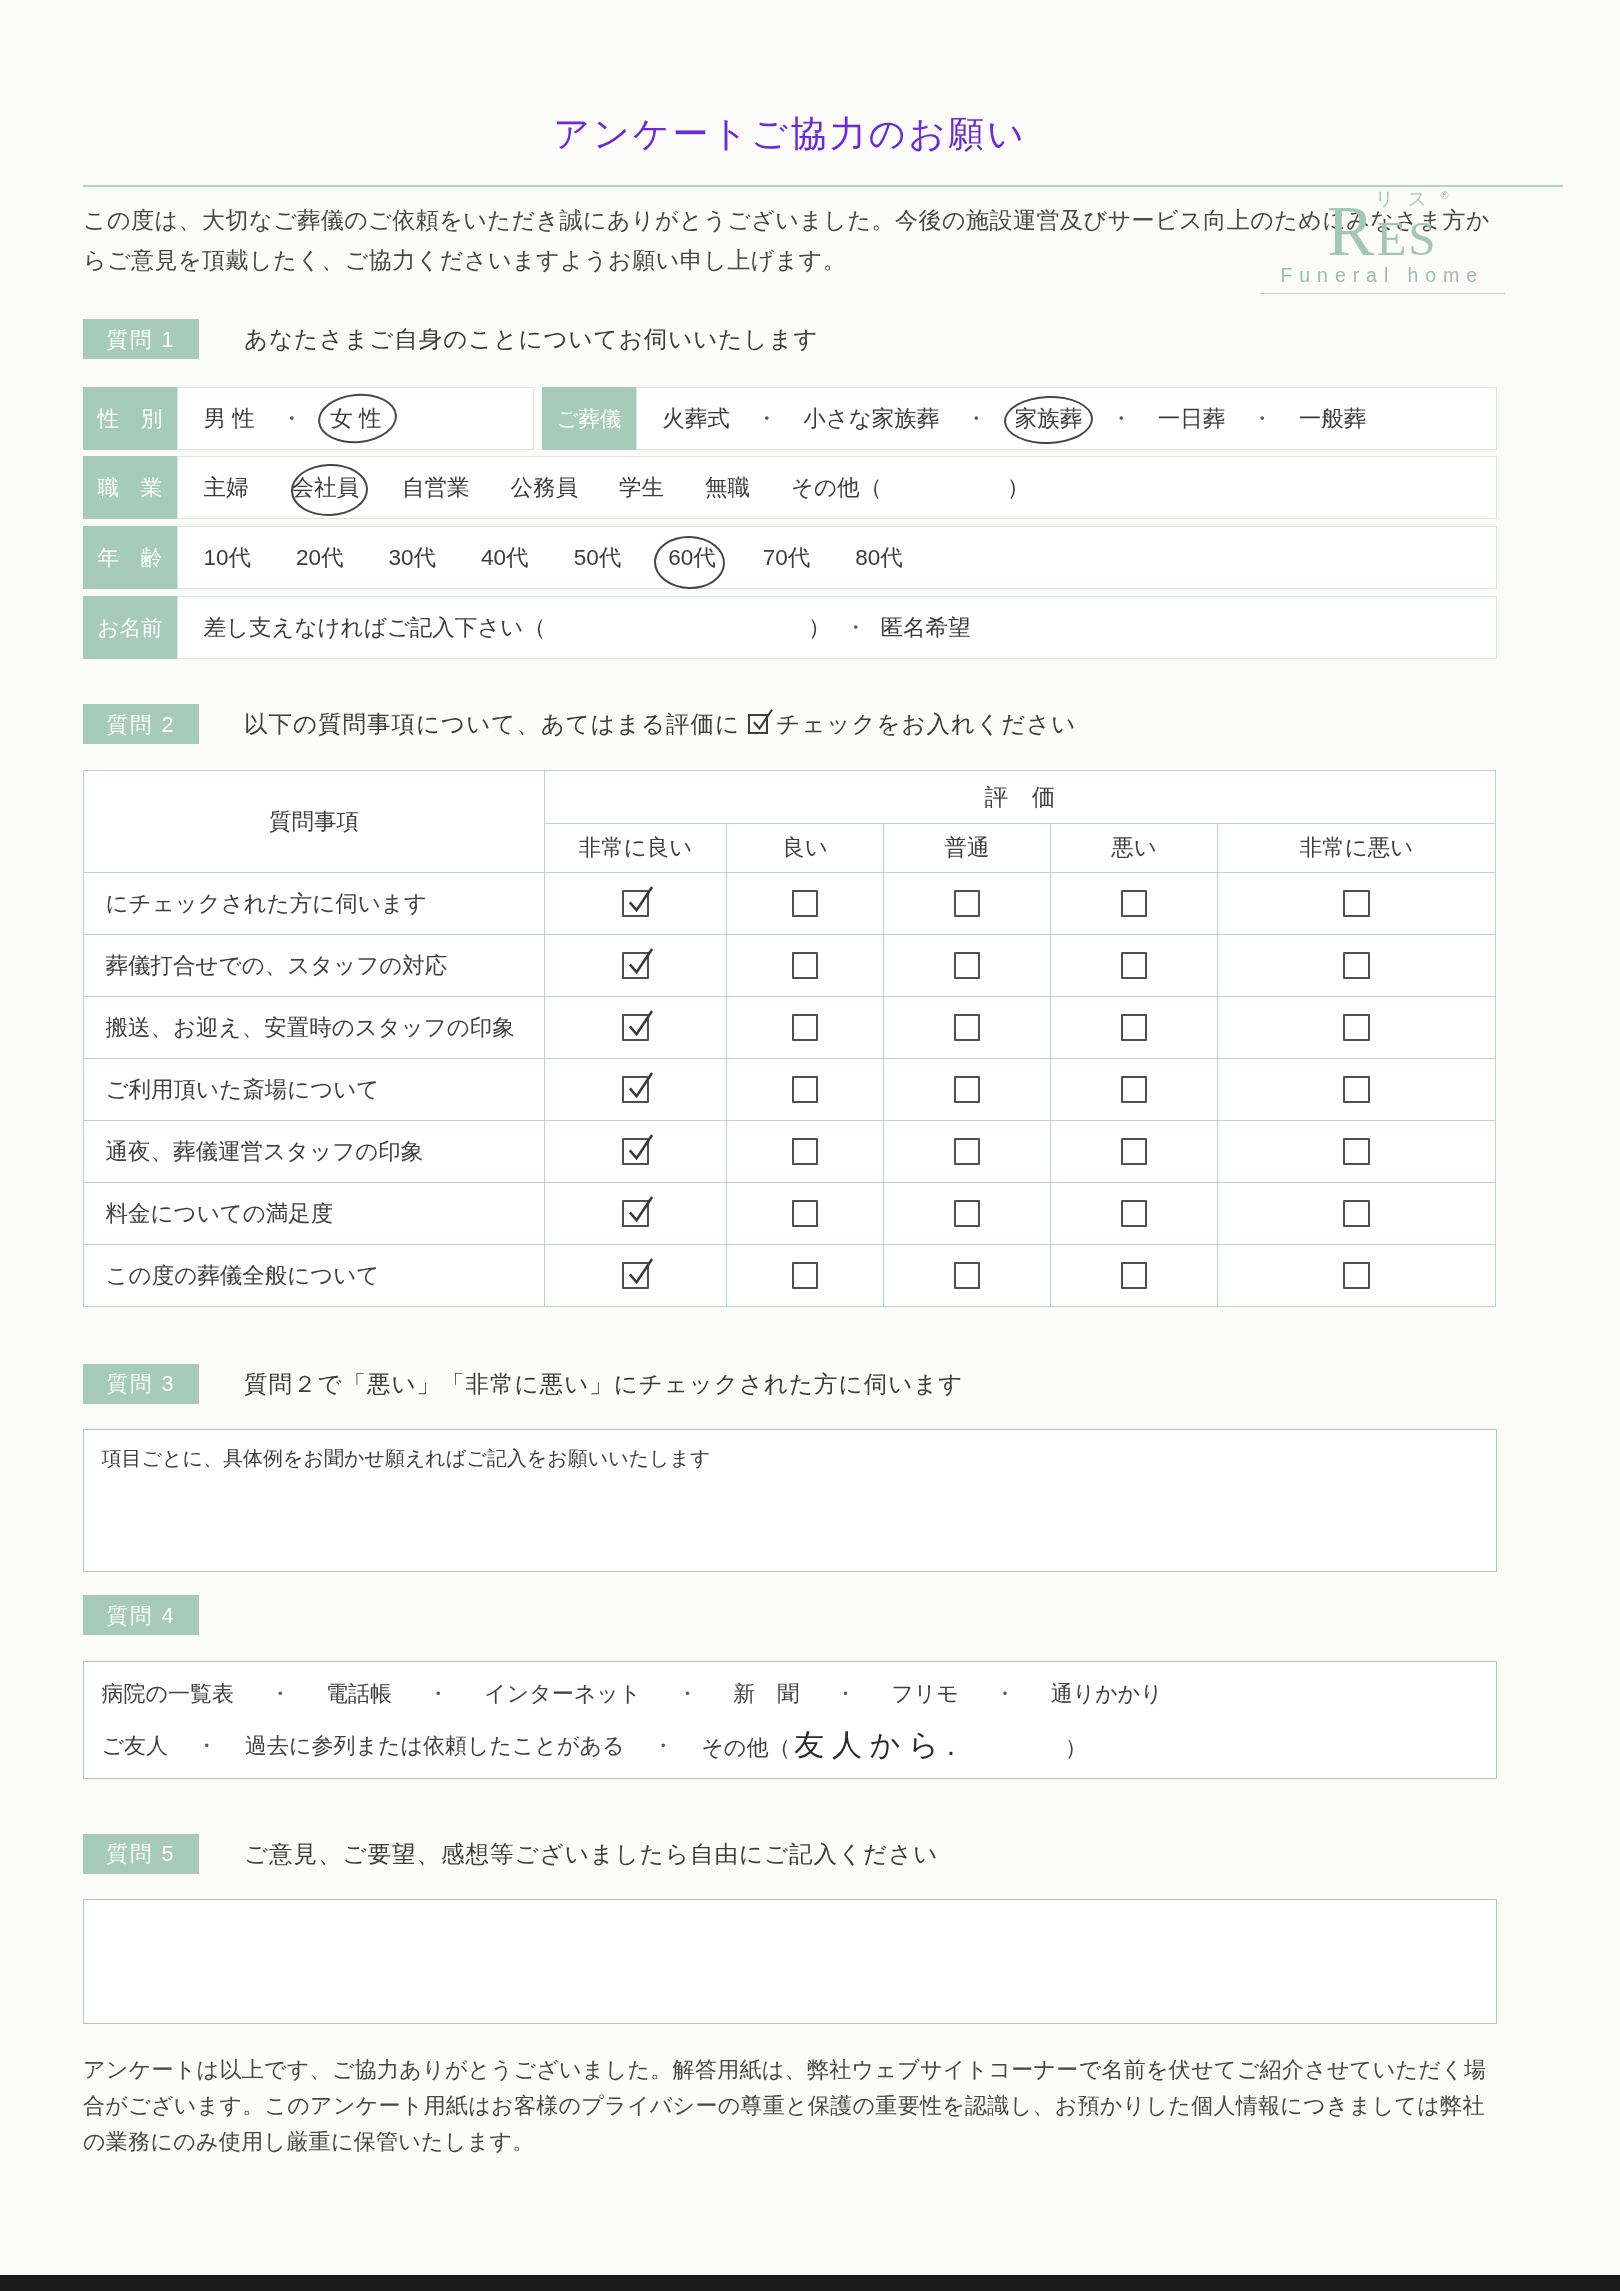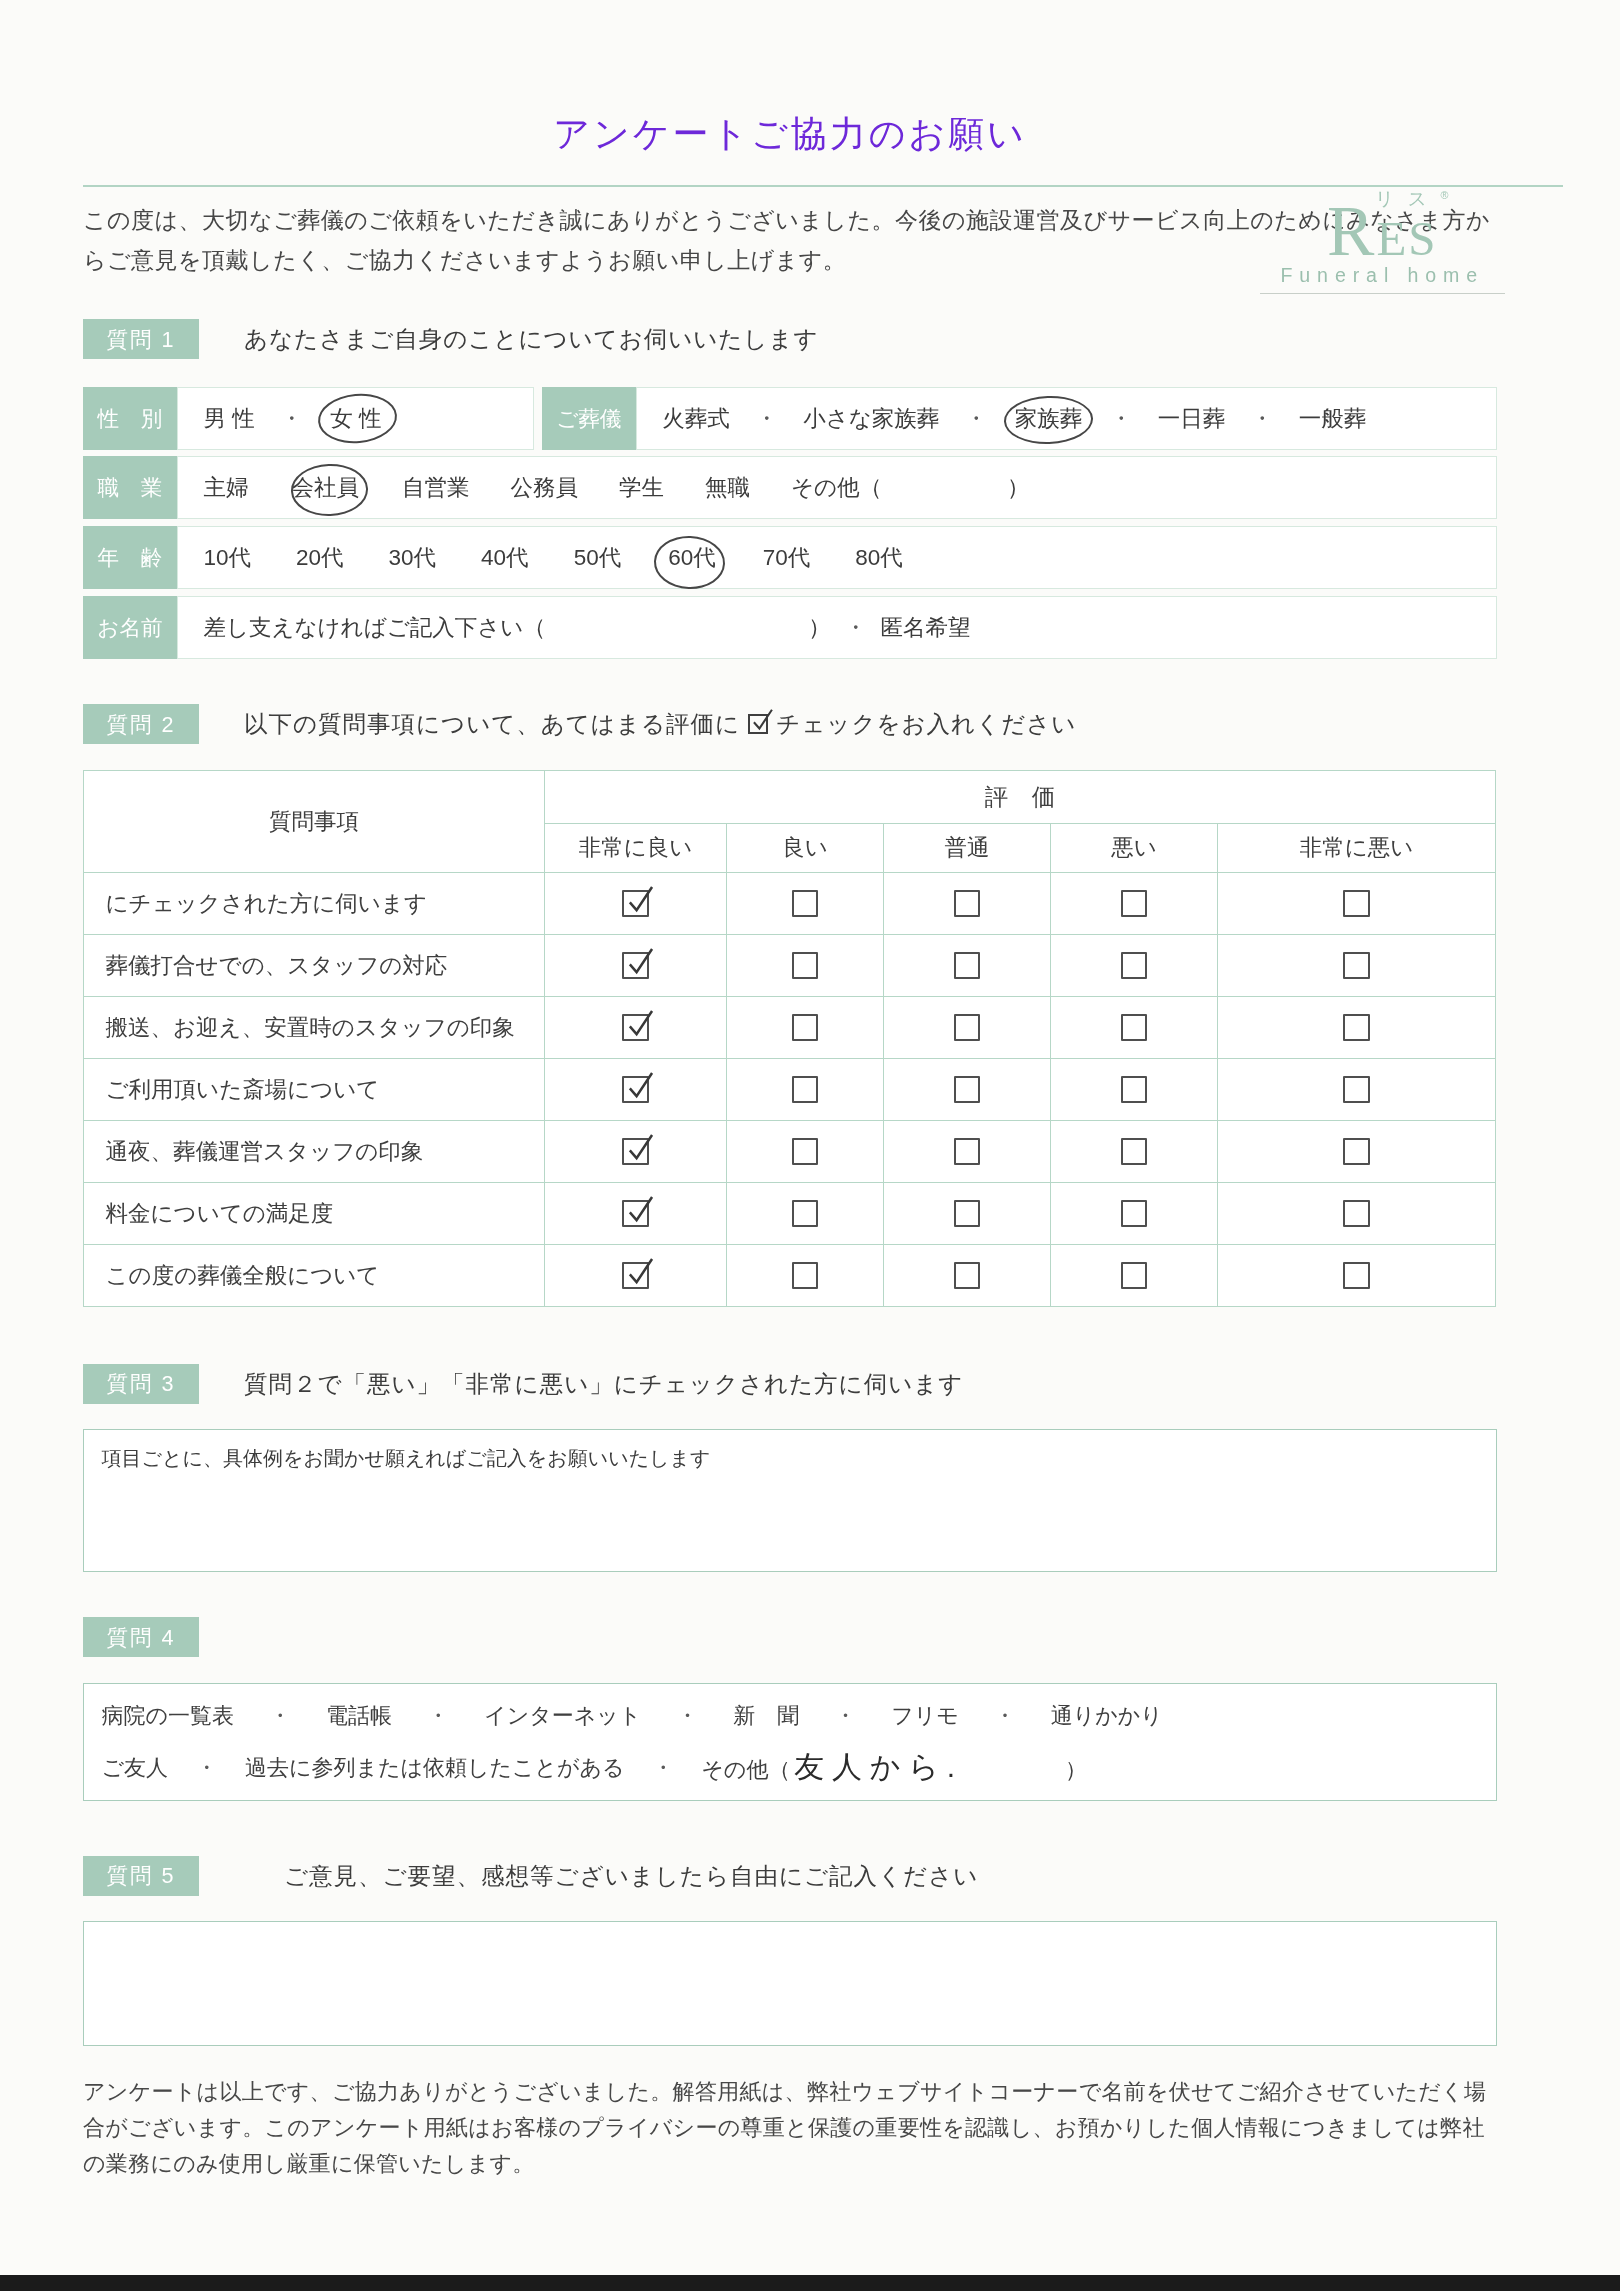--- a/index.html
+++ b/index.html
@@ -73,27 +73,27 @@
   .tick { position:absolute; left:1px; top:-7.8px; width:29px; height:33px; overflow:visible; }
   .tick path { stroke:#383838; stroke-width:2.6; fill:none; }
   .mini-cb { position:relative; display:inline-block; width:20.6px; height:20.6px;
              border:2px solid #3f3f3f; margin:0 7.8px; vertical-align:-2px; }
   .mini-cb .tick { width:23.5px; height:27.4px; top:-8.8px; left:0; }
 
   
   .q3-head { margin-top:57px; }
   .free-box { margin-top:25.5px; width:1414px; border:1.6px solid #a9cdbc; background:#fff; }
   .q3-box { height:143px; padding:14.7px 19.6px 0 17.6px; font-size:20px; color:#3c3c3c; }
-  .q4-head { margin-top:45px; }
+  .q4-head { margin-top:23px; }
   .q4-box { height:118px; padding:5.9px 0 0 17.6px; font-size:22px; }
   .q4-line { display:flex; align-items:center; height:52px; gap:35px; }
   .q4-line2 { gap:27.4px; }
   .hand { font-size:30px; letter-spacing:7.8px; transform:rotate(-1.5deeg); color:#2b2b2b;
           font-weight:500; margin-left:3.9px; }
-  .q5-head { margin-top:55px;gap:40px; }
+  .q5-head { margin-top:55px; }
   .q5-box { height:125px; }
 
   .footer-note { margin-top:27.4px; font-size:22px; line-height:36px; color:#474747;
                  width:1423px; letter-spacing:0.3px; }
 
   .scan-bar { position:absolute; left:0; bottom:0; width:100%; height:16.7px; background:#1b1b1b; }
 </style>
 </head>
 <body>
 

